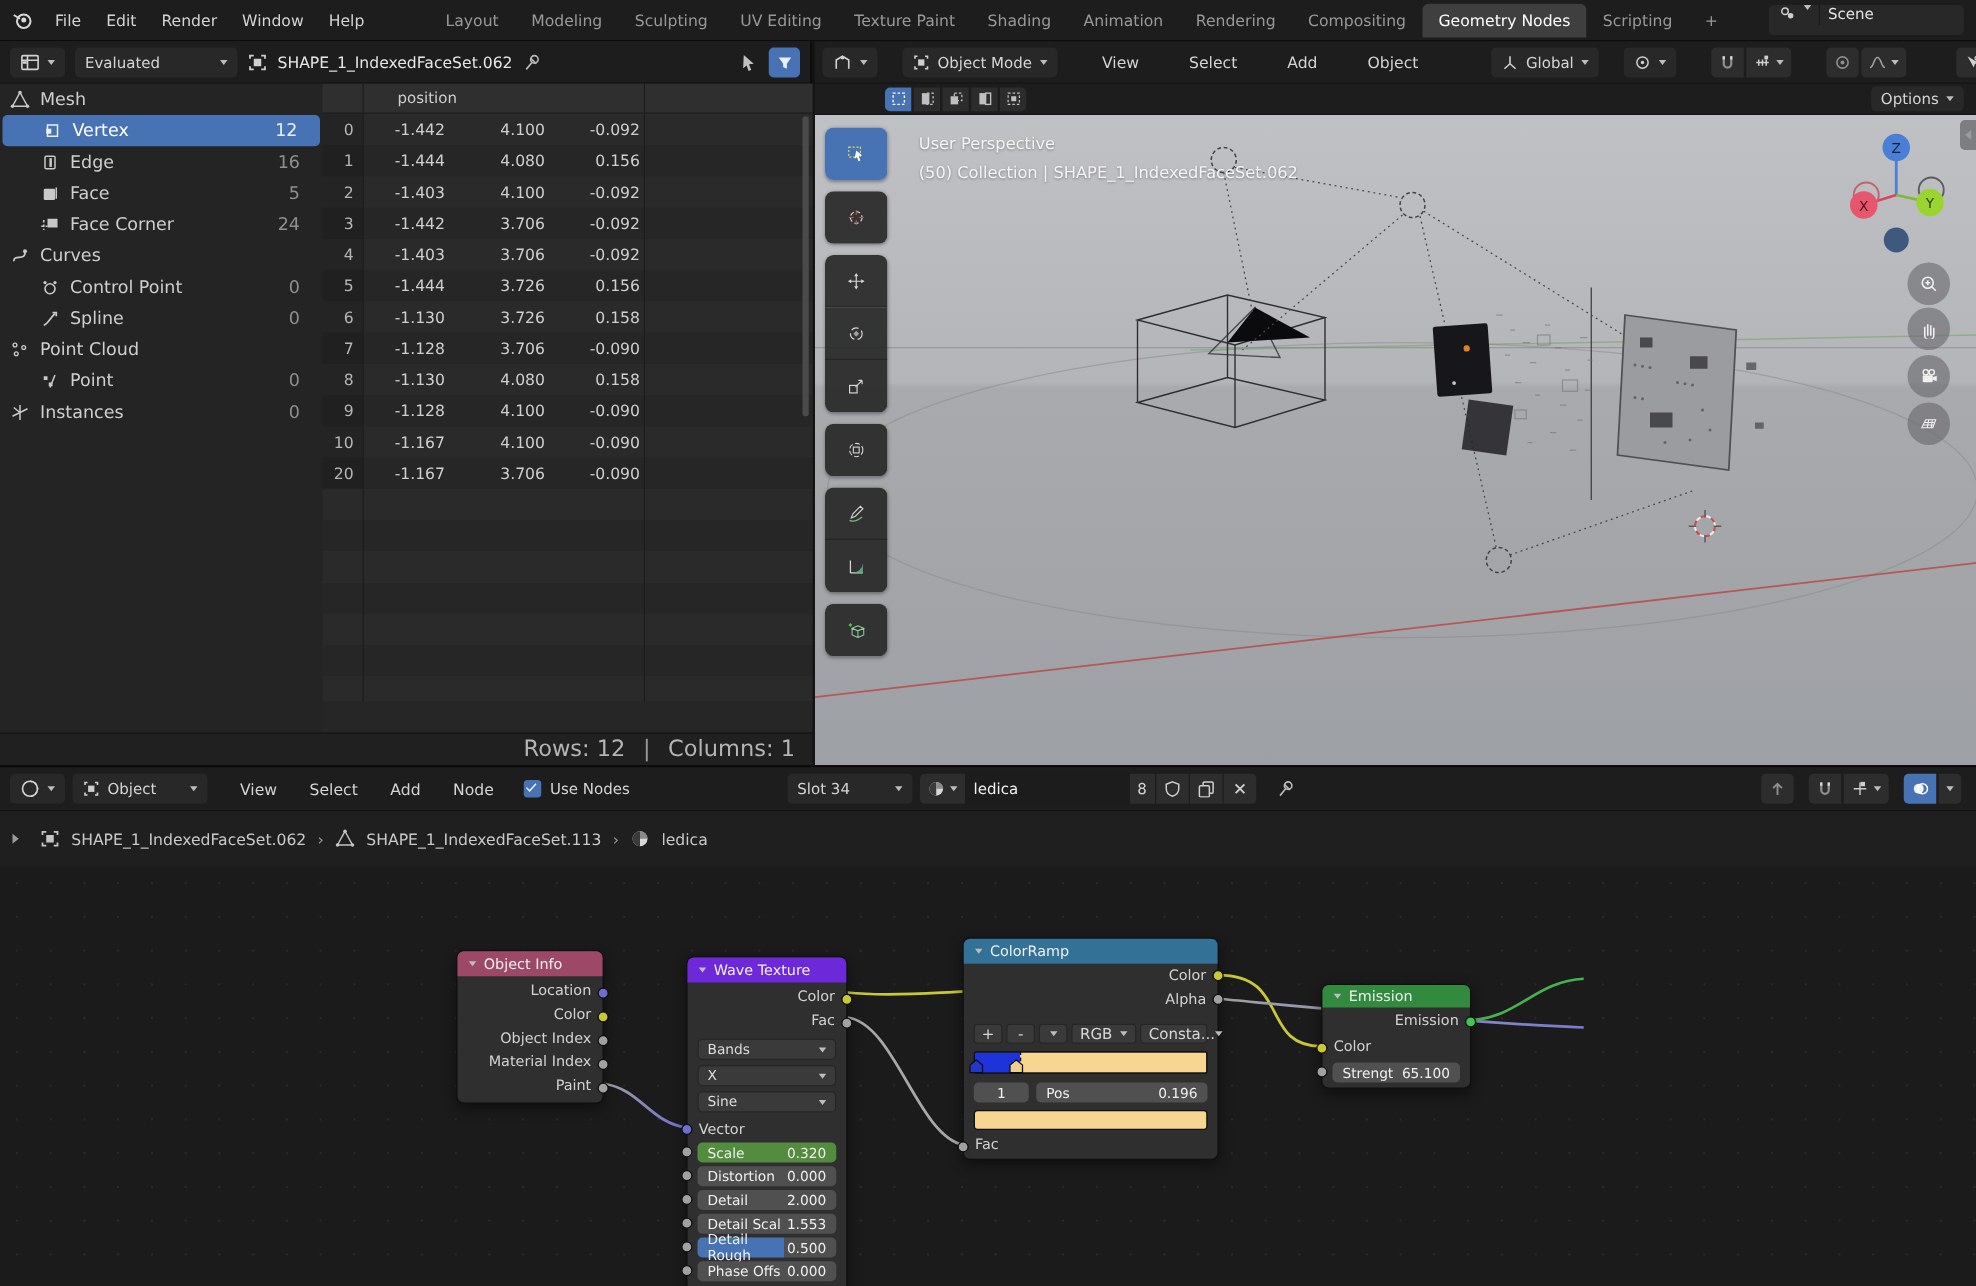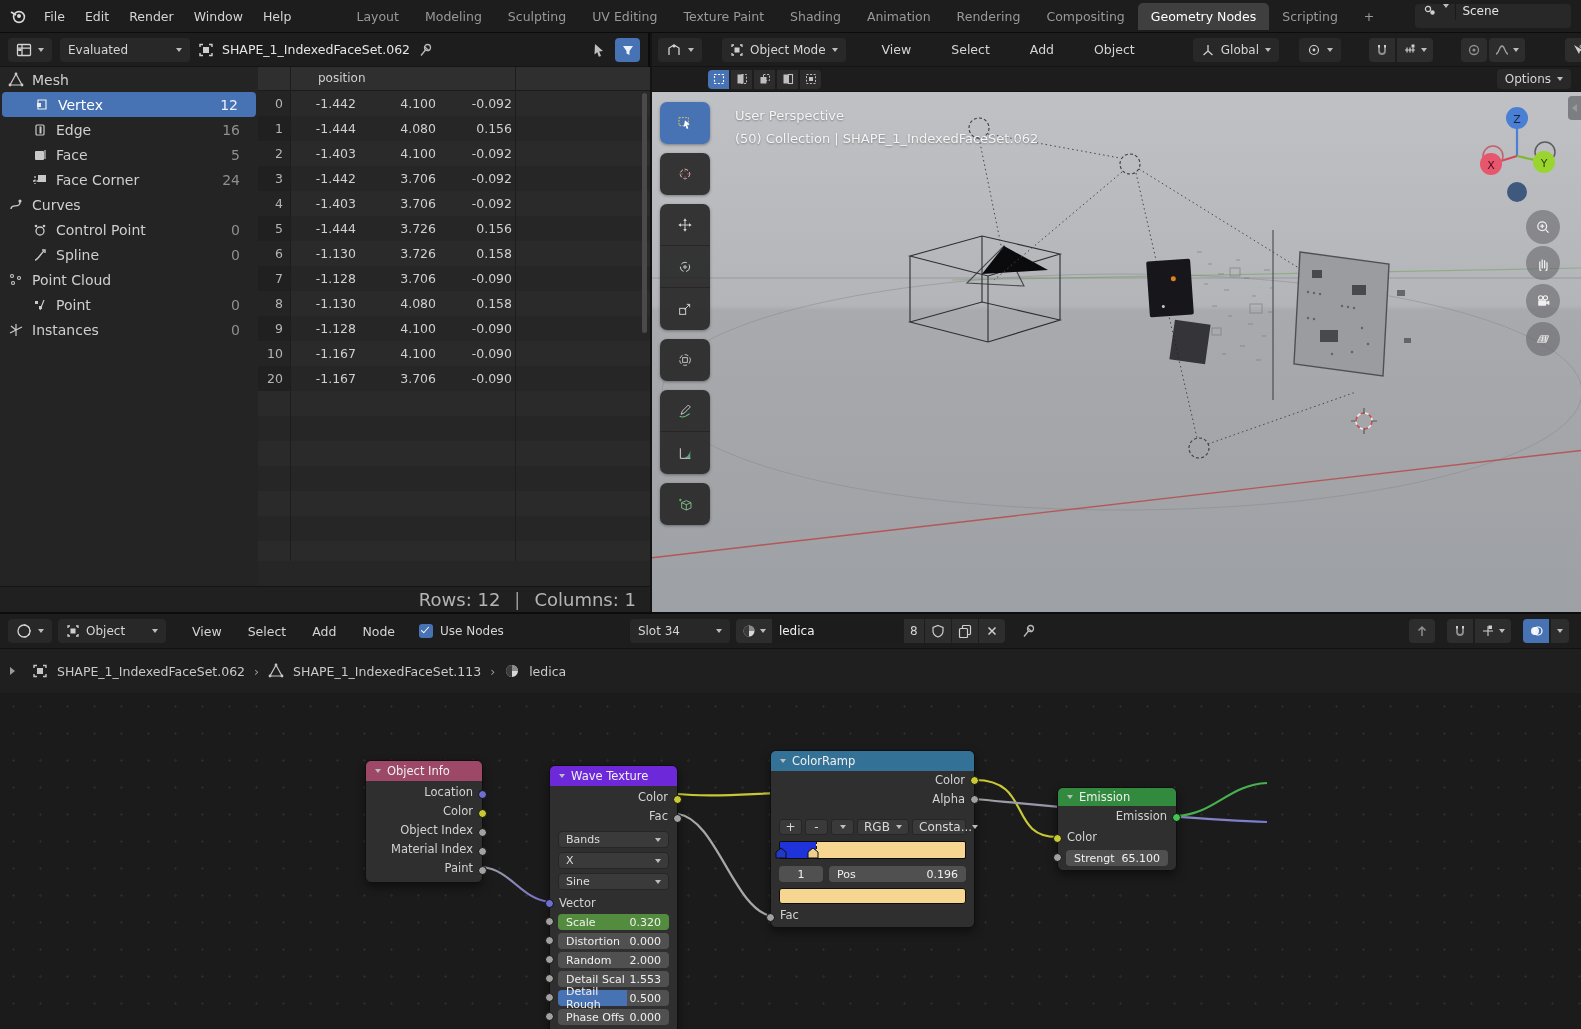--- a/index.html
+++ b/index.html
@@ -882,21 +882,21 @@
             <span>Scale</span>
             <span>0.320</span>
           </div>
         <span class="sock s-gray" style="left:-5px;top:151px"></span>
         <div class="nfield" style="top:167px">
             <span>Distortion</span>
             <span>0.000</span>
           </div>
         <span class="sock s-gray" style="left:-5px;top:170px"></span>
         <div class="nfield" style="top:186px">
-            <span>Random</span>
+            <span>Detail</span>
             <span>2.000</span>
           </div>
         <span class="sock s-gray" style="left:-5px;top:189px"></span>
         <div class="nfield" style="top:205px">
             <span>Detail Scal</span>
             <span>1.553</span>
           </div>
         <span class="sock s-gray" style="left:-5px;top:208px"></span>
         <div class="nfield" style="top:224px;background:linear-gradient(to right,#4772b3 0 62%,#505050 62%)">
             <span>Detail Rough</span>

